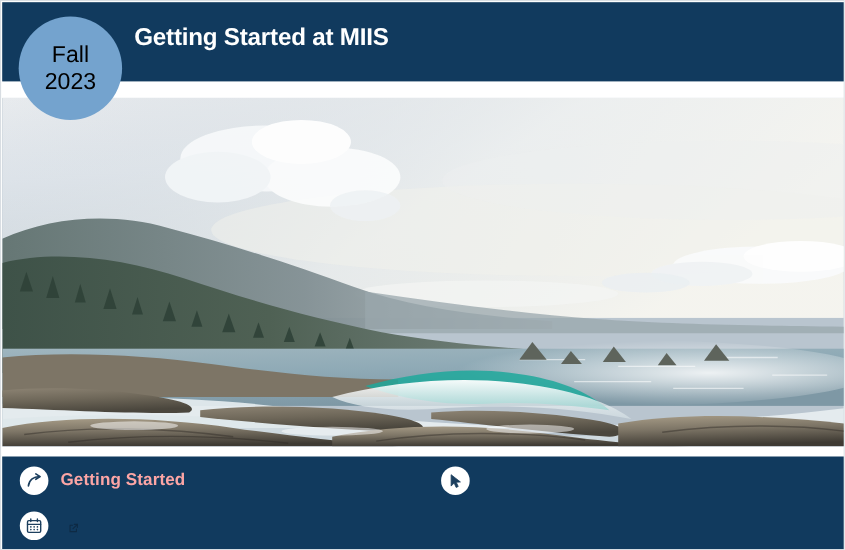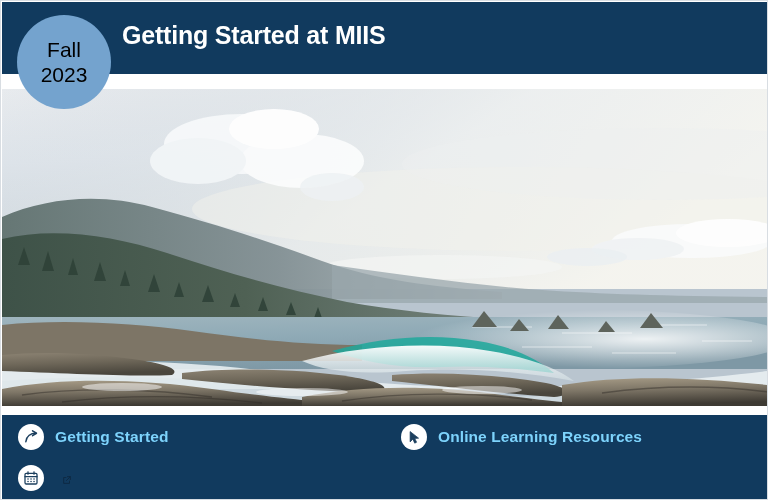--- a/index.html
+++ b/index.html
@@ -31,21 +31,21 @@
     left: 1px;
     top: 1px;
     width: 766px;
     height: 72px;
     background: #113A5E;
   }
   .header-title {
     position: absolute;
     left: 120px;
     top: 19px;
-    font-size: 25px;
+    font-size: 22px;
     font-weight: 600;
     letter-spacing: -0.2px;
     color: #ffffff;
     white-space: nowrap;
   }
 
   
   .term-badge {
     position: absolute;
     left: 16px;
@@ -108,21 +108,21 @@
     border-radius: 50%;
     background: #ffffff;
     display: flex;
     align-items: center;
     justify-content: center;
     flex: 0 0 auto;
     margin-right: 11px;
   }
   .nav-icon svg { display:block; }
   .nav-label {
-    color: #7dd3fc;
+    color: #fca5a5;
     font-size: 15.5px;
     font-weight: 700;
     letter-spacing: 0.1px;
     white-space: nowrap;
   }
   .ext-icon {
     margin-left: 7px;
     display: inline-flex;
     align-items: center;
     position: relative;
@@ -292,21 +292,20 @@
       <span class="nav-label">Getting Started</span>
     </div>
 
 
     <div class="nav-item">
       <span class="nav-icon">
         <svg width="15" height="15" viewBox="0 0 24 24" fill="#1C3F5E" stroke="#1C3F5E" stroke-width="1.2" stroke-linejoin="round">
           <path d="M5 2.5 L5 19 L9.4 14.6 L12.3 21 L15.3 19.6 L12.4 13.4 L18.5 13 Z"></path>
         </svg>
       </span>
-      <span class="nav-label">Online Learning Resources</span>
     </div>
 
     <div class="nav-item">
       <span class="nav-icon">
         <svg width="16" height="16" viewBox="0 0 24 24" fill="none" stroke="#1C3F5E" stroke-width="1.9" stroke-linecap="round" stroke-linejoin="round">
           <rect x="3" y="5" width="18" height="16" rx="1.8"></rect>
           <line x1="3" y1="10" x2="21" y2="10"></line>
           <line x1="7.5" y1="2.8" x2="7.5" y2="6.2"></line>
           <line x1="16.5" y1="2.8" x2="16.5" y2="6.2"></line>
           <g stroke-width="2.2">

